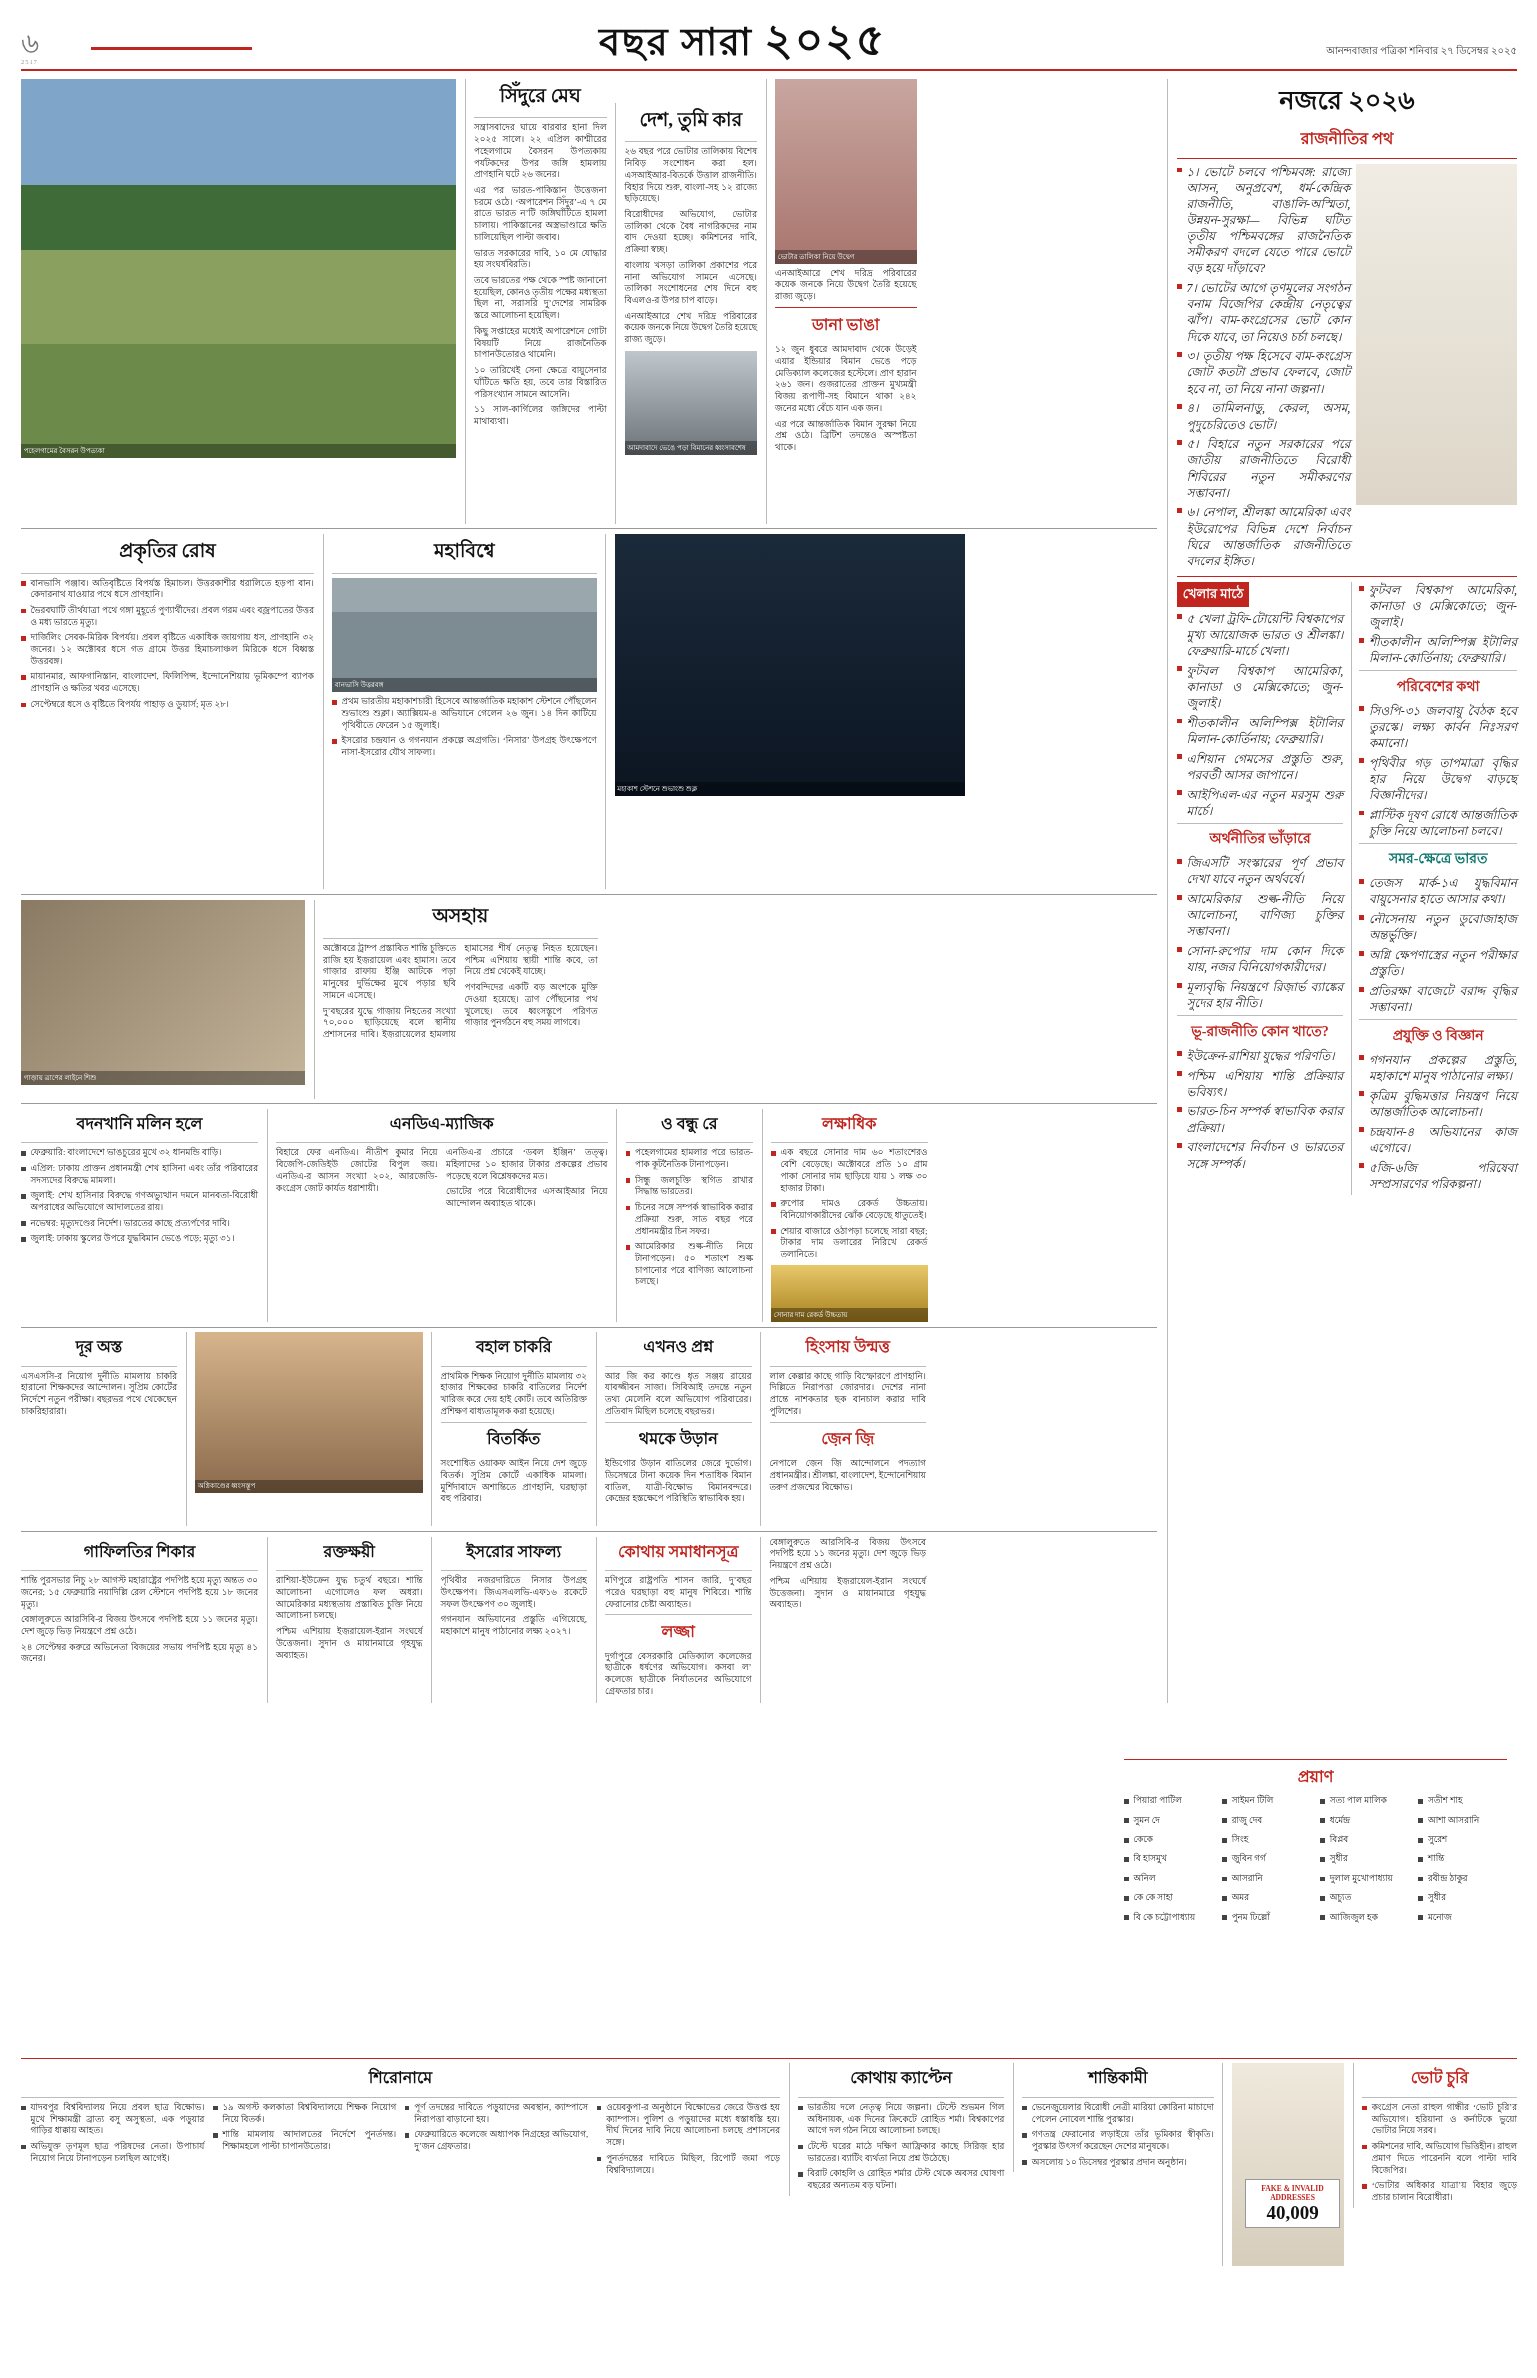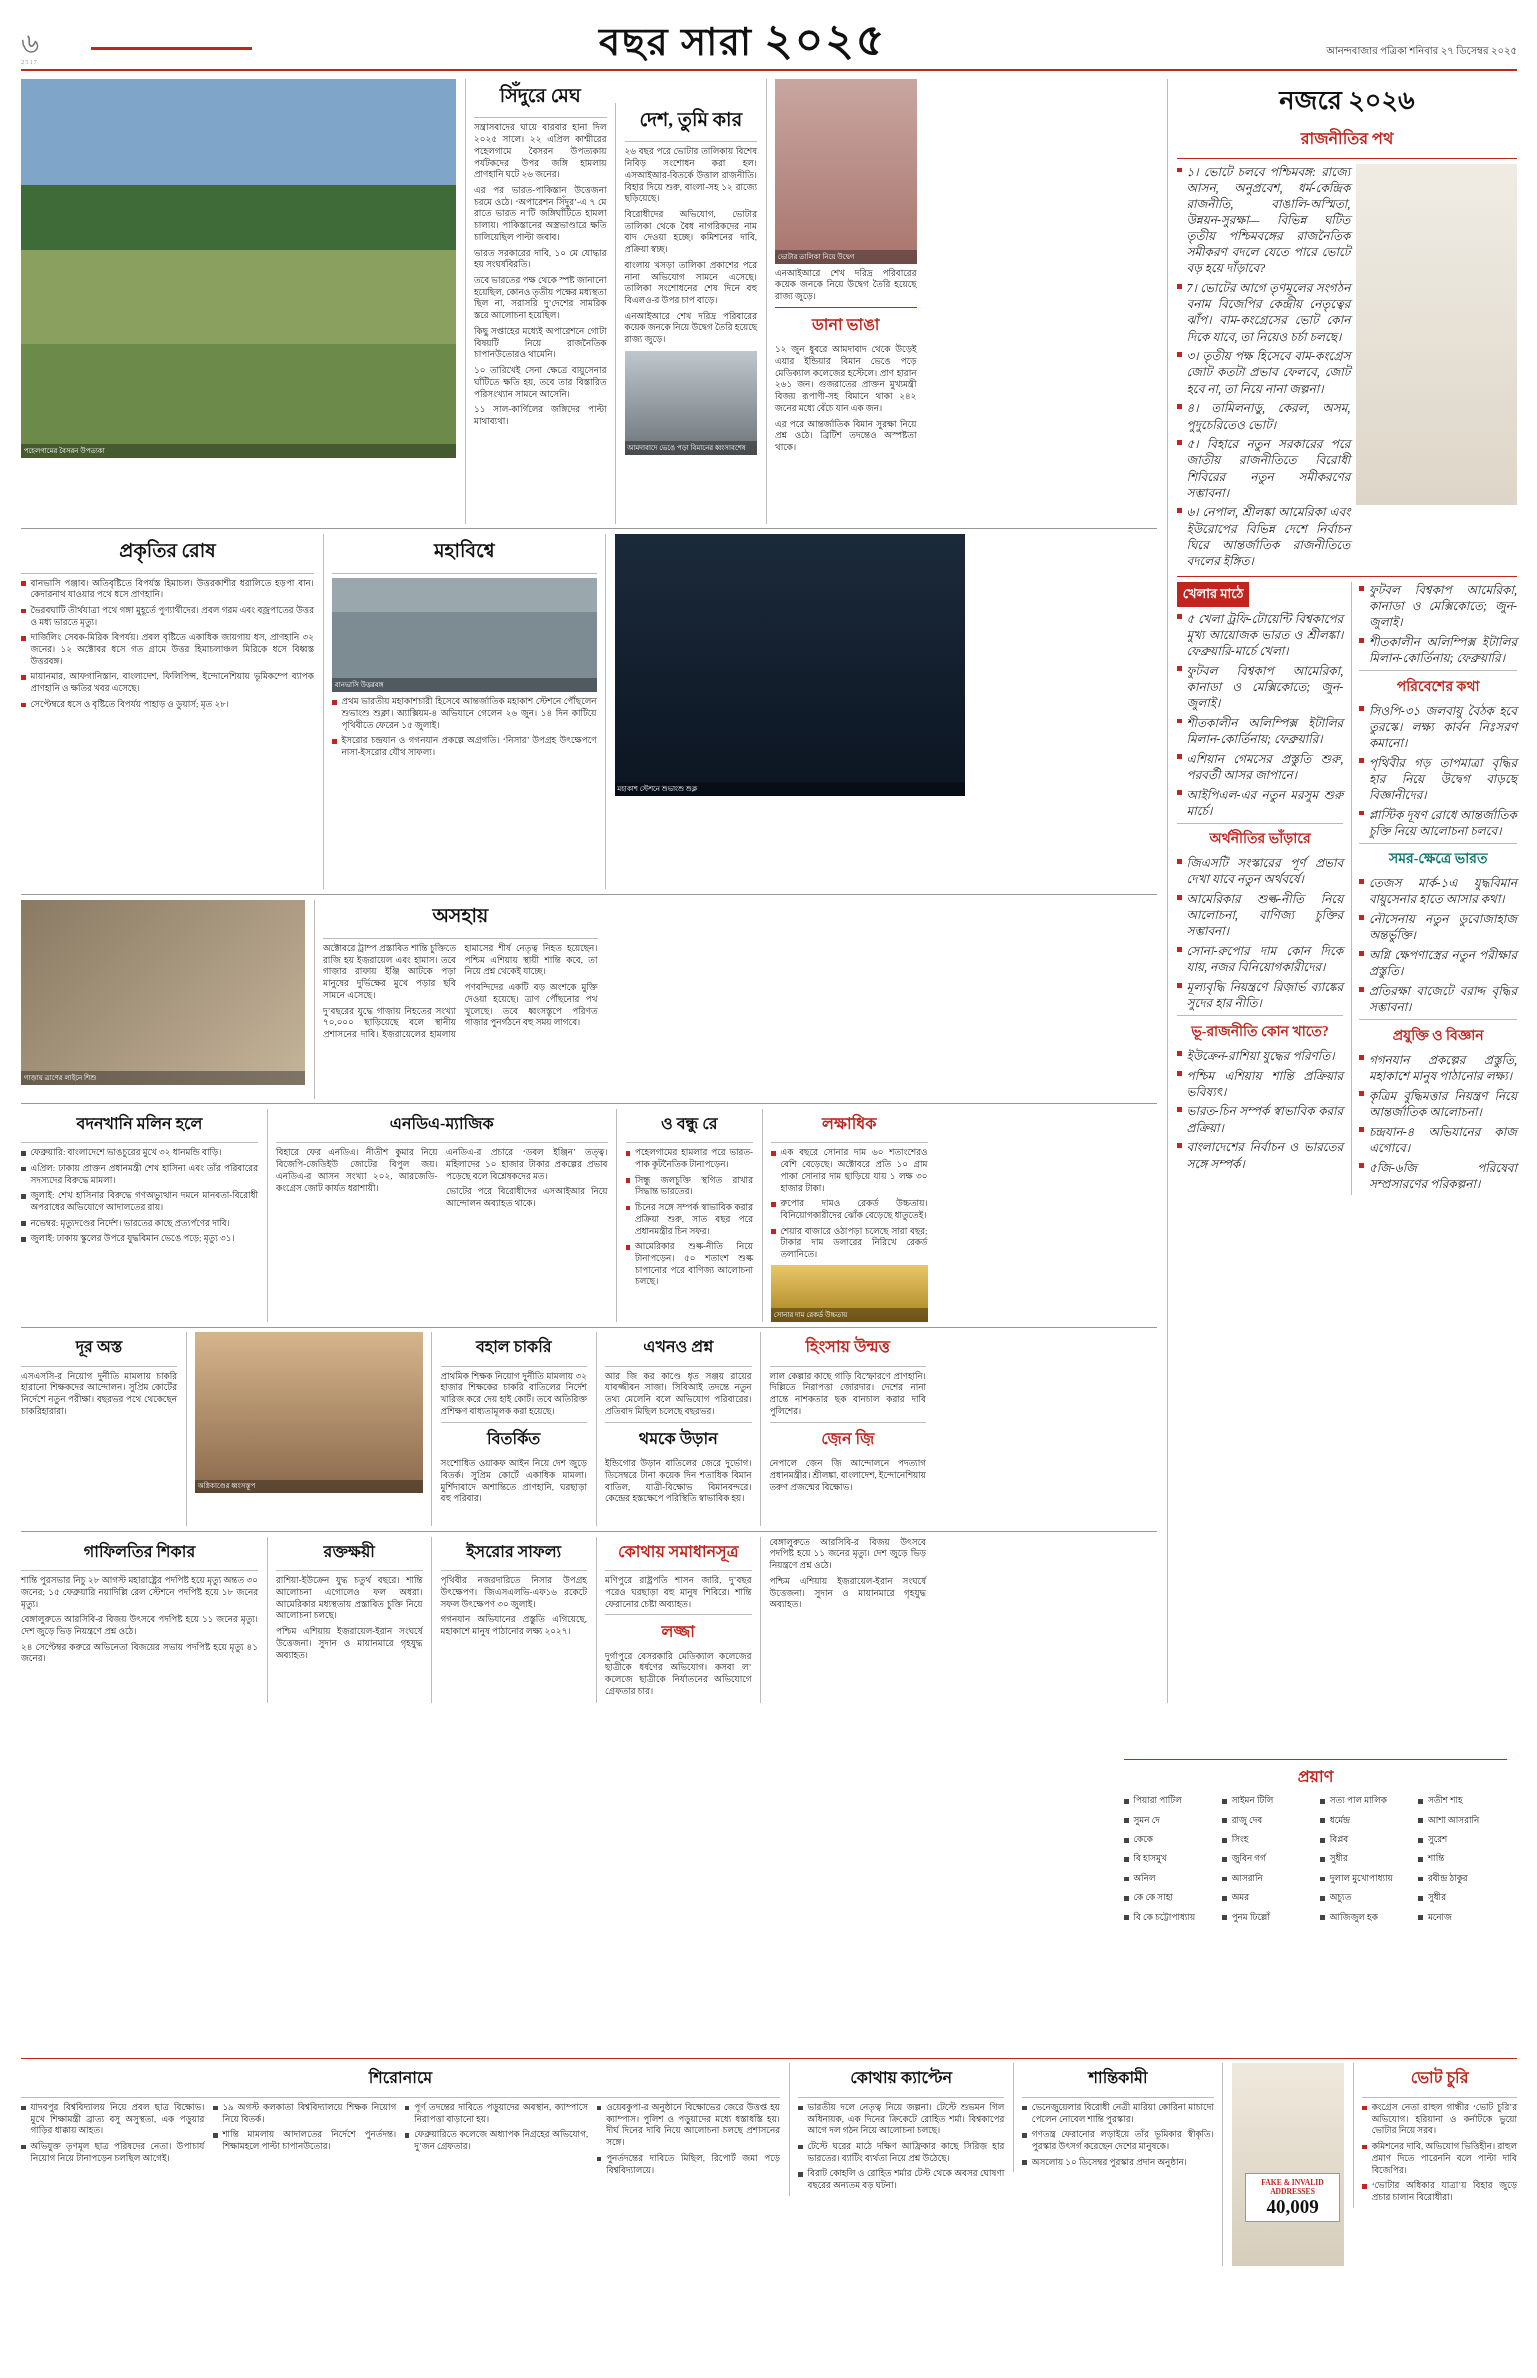--- a/index.html
+++ b/index.html
@@ -529,21 +529,21 @@
         <div class="hl sm">শান্তিকামী</div>
         <div class="rule-thin"></div>
         <ul class="bul sq">
           <li>ভেনেজ়ুয়েলার বিরোধী নেত্রী মারিয়া কোরিনা মাচাদো পেলেন নোবেল শান্তি পুরস্কার।</li>
           <li>গণতন্ত্র ফেরানোর লড়াইয়ে তাঁর ভূমিকার স্বীকৃতি। পুরস্কার উৎসর্গ করেছেন দেশের মানুষকে।</li>
           <li>অসলোয় ১০ ডিসেম্বর পুরস্কার প্রদান অনুষ্ঠান।</li>
         </ul>
       </div>
       <div class="cell" style="width:123px;">
         <div class="photo ph-rahul" style="height:203px;position:relative;">
-          <div style="position:absolute;left:13.2px;bottom:44px;width:95px;background:#fff;border:0.9px solid #999;padding:3.8px 2.8px;text-align:center;margin-top:32px;">
+          <div style="position:absolute;left:13.2px;bottom:38px;width:95px;background:#fff;border:0.9px solid #999;padding:3.8px 2.8px;text-align:center;margin-top:32px;">
             <div style="font-size:7.6px;font-weight:bold;color:#c0261f;">FAKE &amp; INVALID ADDRESSES</div>
             <div style="font-size:19px;font-weight:bold;color:#111;">40,009</div>
           </div>
         </div>
       </div>
       <div class="cell" style="width:166px;">
         <div class="hl sm red">ভোট চুরি</div>
         <div class="rule-thin"></div>
         <ul class="bul">
           <li>কংগ্রেস নেতা রাহুল গান্ধীর ‘ভোট চুরি’র অভিযোগ। হরিয়ানা ও কর্নাটকে ভুয়ো ভোটার নিয়ে সরব।</li>

